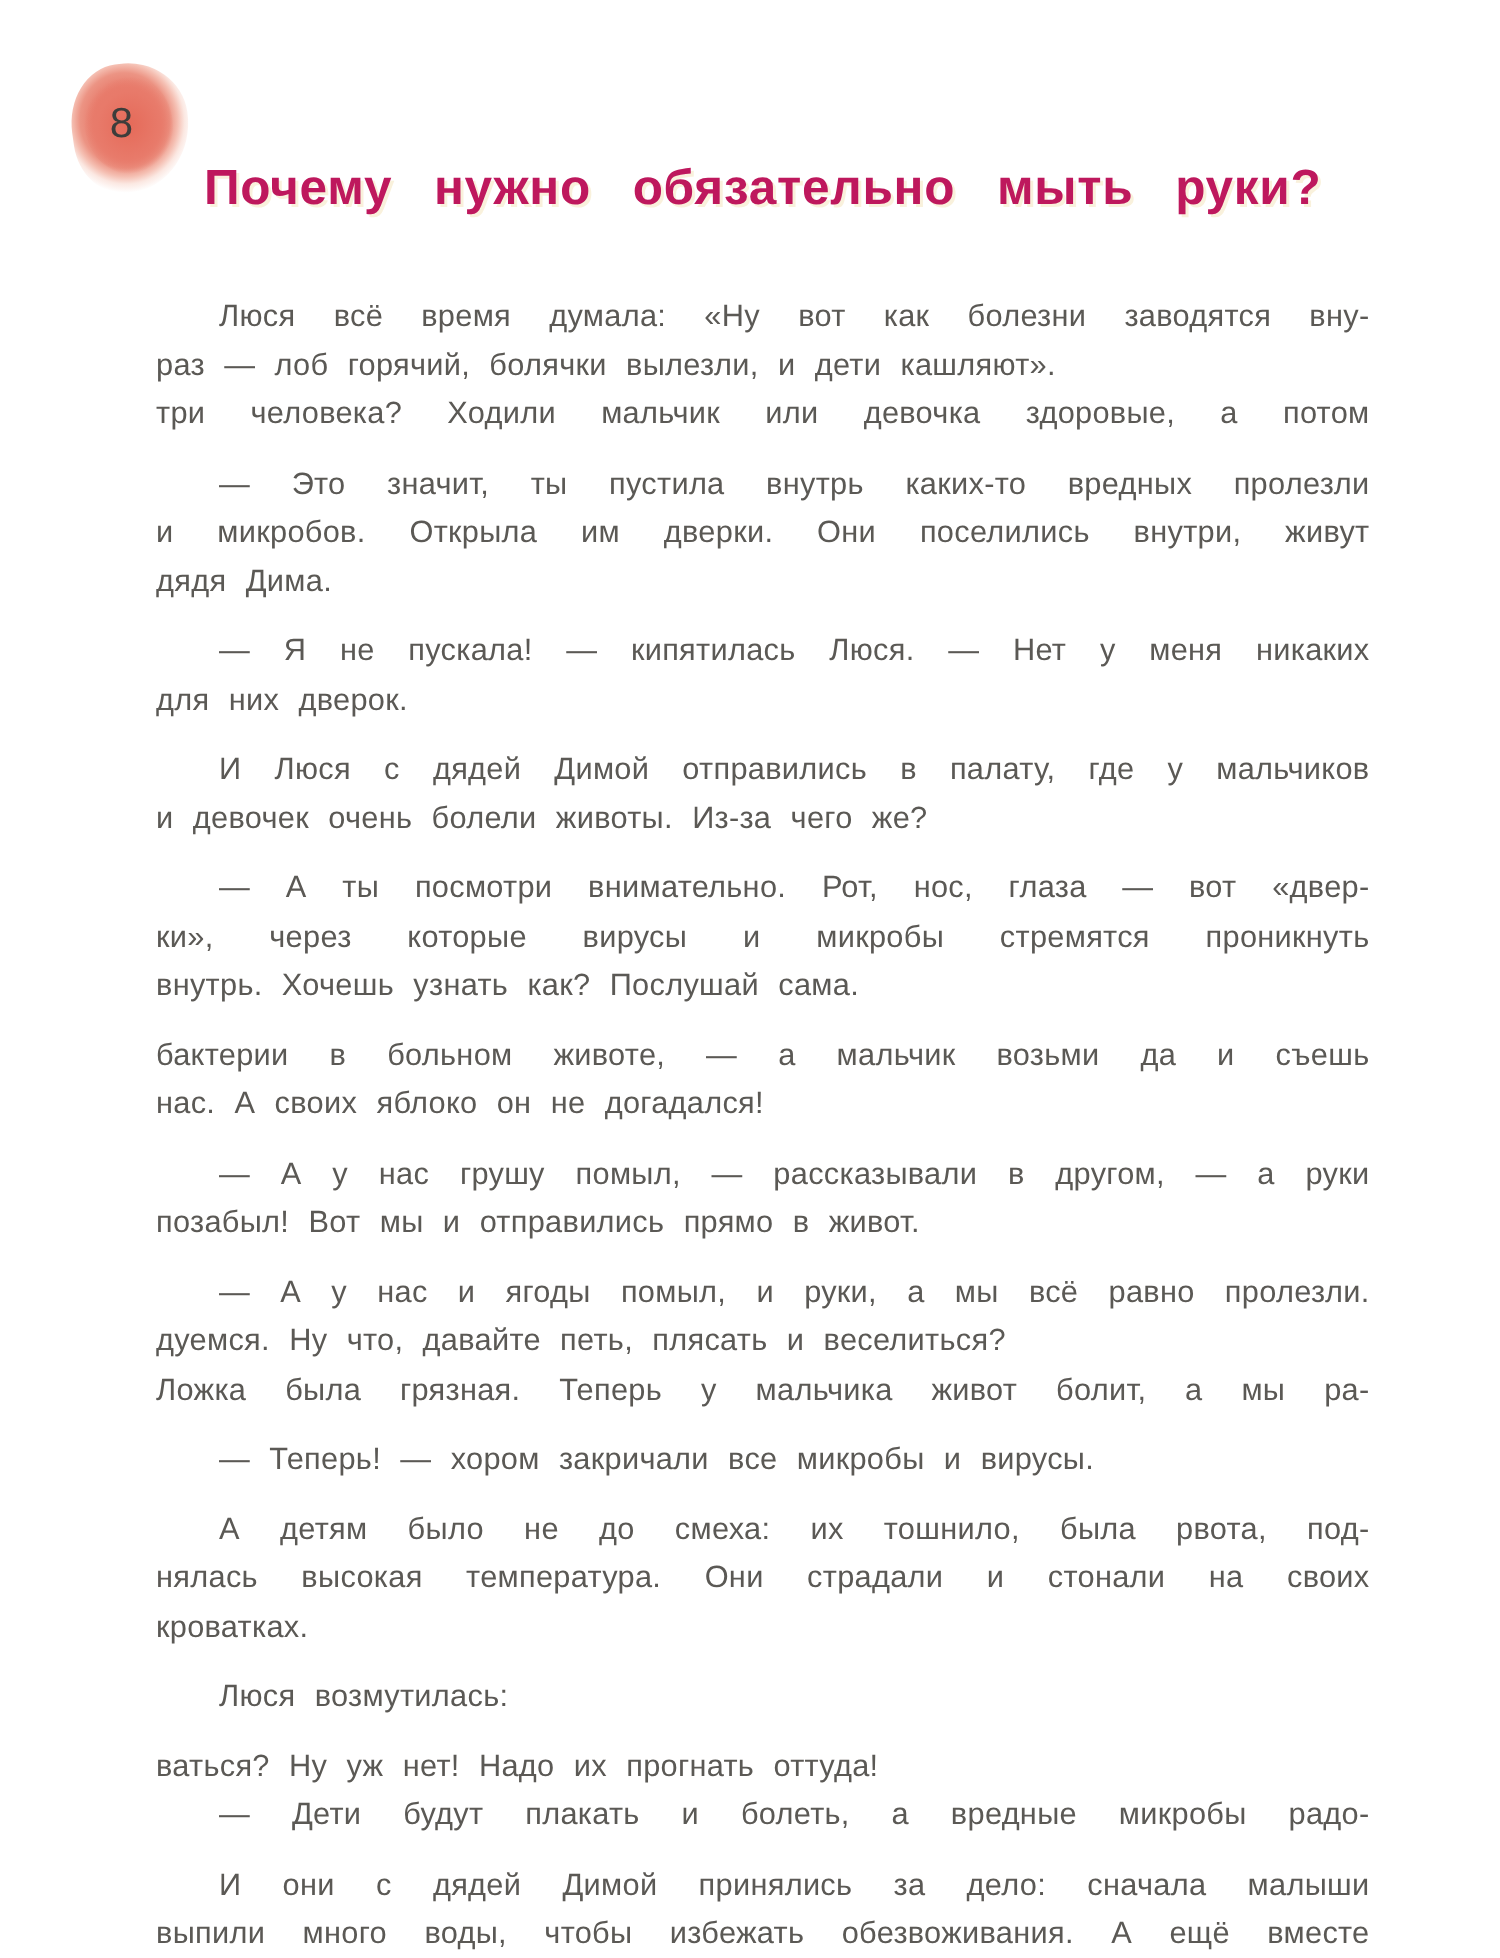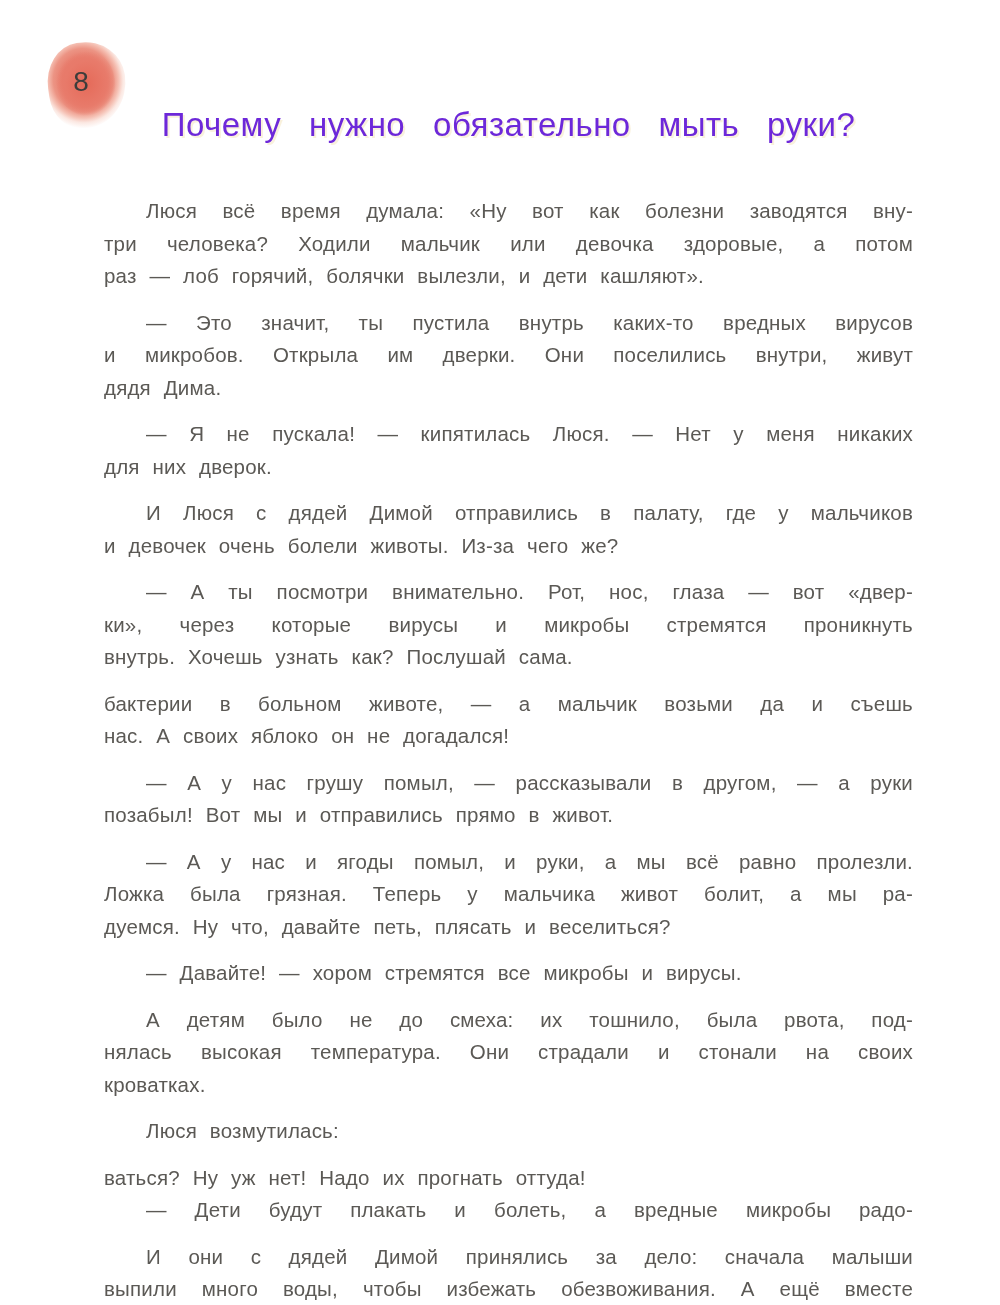--- a/index.html
+++ b/index.html
@@ -54,24 +54,24 @@
 
   
   .title {
     position: absolute;
     top: 106px;
     left: 90px;
     right: 73px;
     margin: 0;
     text-align: center;
     font-size: 33px;
-    font-weight: 400;
+    font-weight: 700;
     letter-spacing: 0.5px;
     word-spacing: 0.55em;
-    color: #6d28d9;
+    color: #be185d;
     text-shadow: 2px 2px 0 rgba(233,205,130,0.28);
   }
 
   
   .body-text {
     position: absolute;
     top: 181px;
     left: 90px;
     right: 73px;
     color: #5b5955;
@@ -98,25 +98,25 @@
     <span class="badge-blob"></span>
     <span class="badge-blob2"></span>
     <span class="badge-num">8</span>
   </div>
 
   <h1 class="title">Почему нужно обязательно мыть руки?</h1>
 
   <div class="body-text">
       <div class="para">
         <div class="line first">Люся всё время думала: «Ну вот как болезни заводятся вну-</div>
+        <div class="line last">раз — лоб горячий, болячки вылезли, и дети кашляют».</div>
         <div class="line">три человека? Ходили мальчик или девочка здоровые, а потом</div>
-        <div class="line last">раз — лоб горячий, болячки вылезли, и дети кашляют».</div>
       </div>
       <div class="para">
-        <div class="line first">— Это значит, ты пустила внутрь каких-то вредных вирусов</div>
+        <div class="line first">— Это значит, ты пустила внутрь каких-то вредных пролезли</div>
         <div class="line">и микробов. Открыла им дверки. Они поселились внутри, живут</div>
         <div class="line last">дядя Дима.</div>
       </div>
       <div class="para">
         <div class="line first">— Я не пускала! — кипятилась Люся. — Нет у меня никаких</div>
         <div class="line last">для них дверок.</div>
       </div>
       <div class="para">
         <div class="line first">И Люся с дядей Димой отправились в палату, где у мальчиков</div>
         <div class="line last">и девочек очень болели животы. Из-за чего же?</div>
@@ -129,25 +129,25 @@
       <div class="para">
         <div class="line">бактерии в больном животе, — а мальчик возьми да и съешь</div>
         <div class="line last">нас. А своих яблоко он не догадался!</div>
       </div>
       <div class="para">
         <div class="line first">— А у нас грушу помыл, — рассказывали в другом, — а руки</div>
         <div class="line last">позабыл! Вот мы и отправились прямо в живот.</div>
       </div>
       <div class="para">
         <div class="line first">— А у нас и ягоды помыл, и руки, а мы всё равно пролезли.</div>
+        <div class="line last">дуемся. Ну что, давайте петь, плясать и веселиться?</div>
         <div class="line">Ложка была грязная. Теперь у мальчика живот болит, а мы ра-</div>
-        <div class="line last">дуемся. Ну что, давайте петь, плясать и веселиться?</div>
       </div>
       <div class="para">
-        <div class="line first last">— Давайте! — хором стремятся все микробы и вирусы.</div>
+        <div class="line first last">— Теперь! — хором закричали все микробы и вирусы.</div>
       </div>
       <div class="para">
         <div class="line first">А детям было не до смеха: их тошнило, была рвота, под-</div>
         <div class="line">нялась высокая температура. Они страдали и стонали на своих</div>
         <div class="line last">кроватках.</div>
       </div>
       <div class="para">
         <div class="line first last">Люся возмутилась:</div>
       </div>
       <div class="para">

